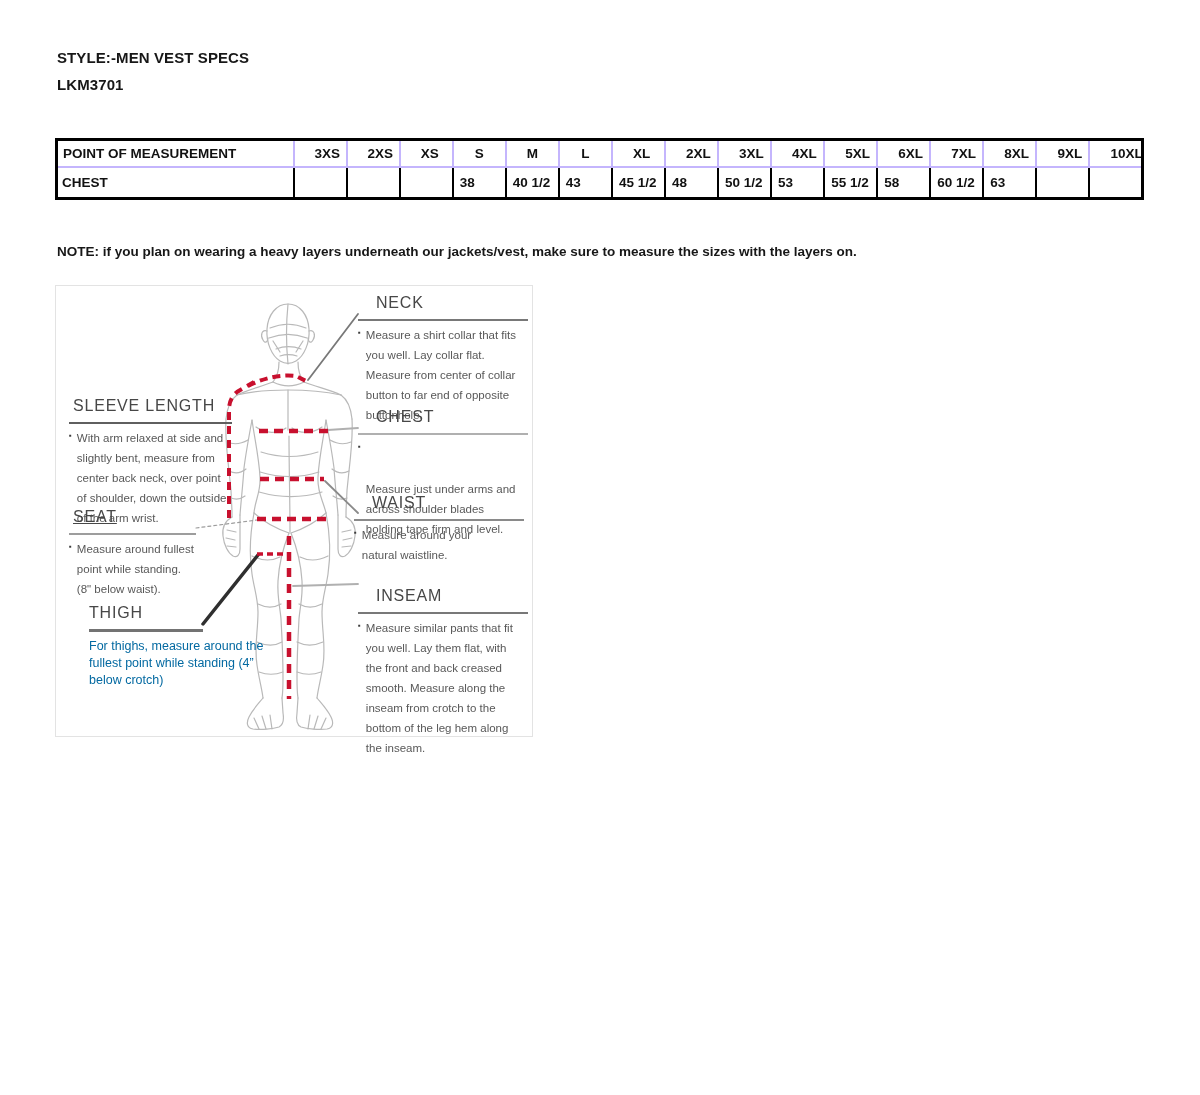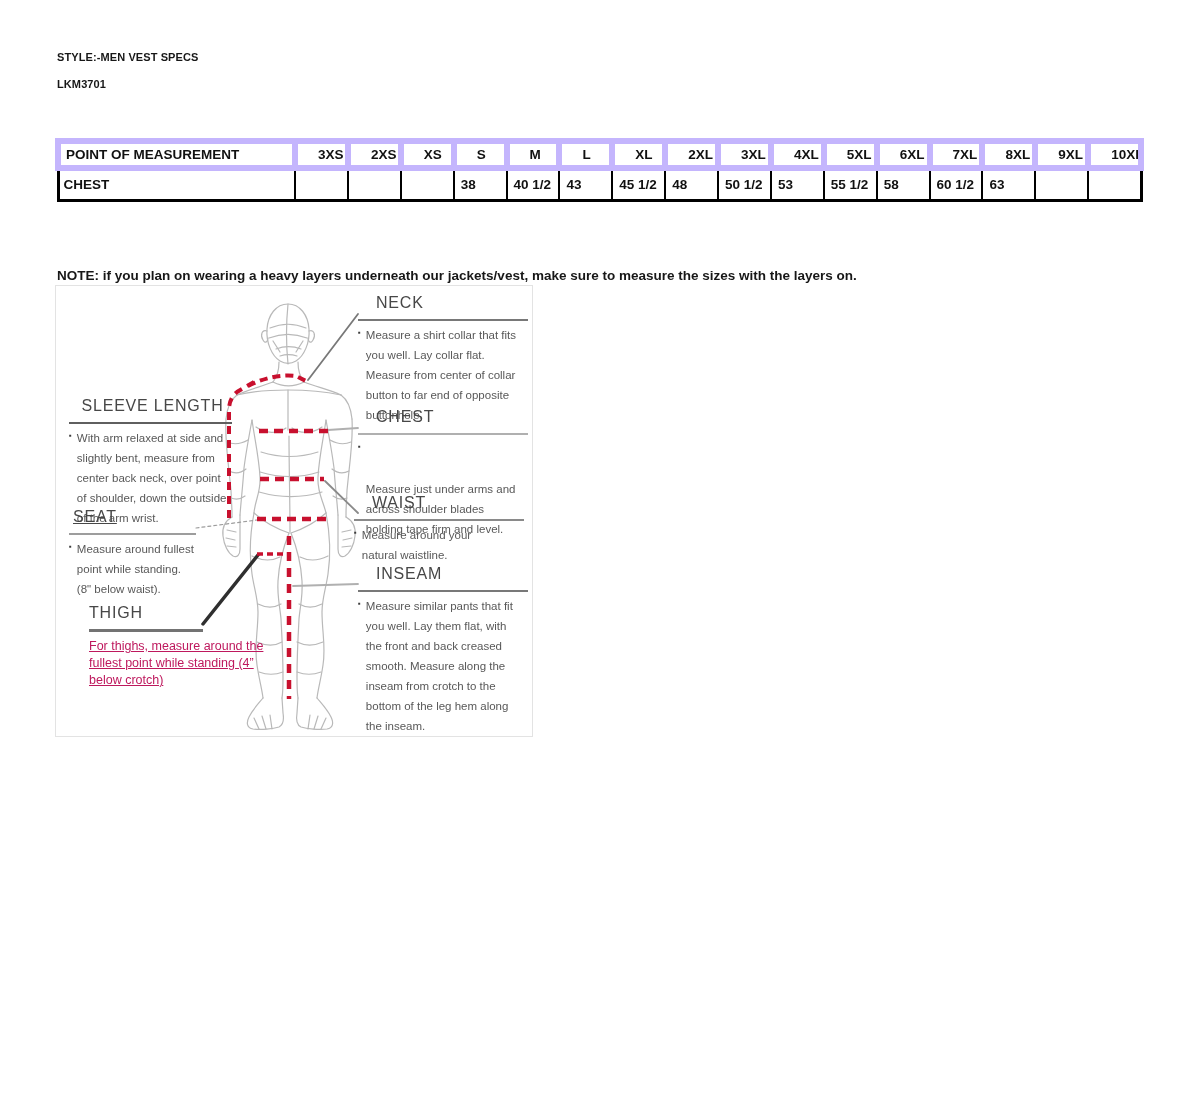--- a/index.html
+++ b/index.html
@@ -2,59 +2,59 @@
 <html style="--measure-red: #c8102e; --figure-gray: #b9b9b9;"><head>
 <meta charset="utf-8">
 <style>
   * { margin:0; padding:0; box-sizing:border-box; }
   html,body { background:#ffffff; }
   body { font-family:"Liberation Sans", sans-serif; color:#1a1a1a; }
   .page { position:relative; width:1200px; height:1095px; background:#fff; overflow:hidden; }
 
   
   .title-block { position:absolute; left:57px; top:44px; }
-  .title-line { font-size:11px; font-weight:bold; color:#171717; line-height:27px; letter-spacing:0.1px; }
+  .title-line { font-size:15px; font-weight:bold; color:#171717; line-height:27px; letter-spacing:0.1px; }
 
   
   .size-table-wrap { position:absolute; left:55px; top:138px; width:1089px; }
   table.size-table { border-collapse:collapse; width:100%; table-layout:fixed; }
   table.size-table th, table.size-table td {
     font-size:13.5px; font-weight:bold; color:#111;
     overflow:hidden; white-space:nowrap;
   }
-  table.size-table th { border:6px solid #c4b5fd; height:27px; text-align:center; padding:1px 20px; }
+  table.size-table th { border:2px solid #c4b5fd; height:27px; text-align:center; padding:1px 20px; }
   table.size-table td { border:2px solid #000; height:32px; text-align:left; padding:1px 1px 1px 6px; }
   table.size-table th.pom { text-align:left; padding-left:5px; width:237px; }
   table.size-table td.pom { padding-left:4px; }
   table.size-table { border:3px solid #000; }
 
   
-  .note-line { position:absolute; left:57px; top:268px; font-size:13.5px; font-weight:bold; color:#171717; }
+  .note-line { position:absolute; left:57px; top:244px; font-size:13.5px; font-weight:bold; color:#171717; }
 
   
   .diagram { position:absolute; left:55px; top:285px; width:478px; height:452px; border:1px solid #e3e3e3; background:#fff; }
   .diagram svg { position:absolute; left:0; top:0; }
 
   .dsection { position:absolute; }
   .dheading {
     font-size:16px; font-weight:400; color:#474747; letter-spacing:0.8px;
     line-height:17px; padding-bottom:8px; border-bottom:2px solid #8a8a8a;
   }
   .u-neck   { border-bottom-color:#787878; }
   .u-chest  { border-bottom-color:#b0b0b0; }
   .u-waist  { border-bottom-color:#8a8a8a; }
-  .u-inseam { border-bottom-color:#787878; }
-  .u-sleeve { border-bottom-color:#5f5f5f;text-align:center; }
+  .u-inseam { border-bottom-color:#787878;margin-top:22px; }
+  .u-sleeve { border-bottom-color:#5f5f5f; }
   .u-seat   { border-bottom-color:#9d9d9d;text-decoration:underline; }
   .u-thigh  { border-bottom:3px solid #737373; }
 
   .dpara { display:flex; margin-top:4px; }
   .bullet { font-size:8px; color:#3c3c3c; line-height:14px; margin:1px 5px 0 0; flex:0 0 auto; }
   .dtext { font-size:11.5px; line-height:20px; color:#585858; }
-  .thigh-text { font-size:12.5px; line-height:17px; color:#be185d; margin-top:6px;text-decoration:underline; }
+  .thigh-text { font-size:12.5px; line-height:17px; color:#0369a1; margin-top:6px; }
 
   
   .pad18 .dheading { padding-left:18px; }
   .pad4  .dheading { padding-left:4px; }
 
   .sec-neck   { left:302px; top:8px;   width:170px; }
   .sec-chest  { left:302px; top:122px; width:170px; }
   .sec-waist  { left:298px; top:208px; width:170px; }
   .sec-inseam { left:302px; top:279px; width:170px; }
   .sec-sleeve { left:13px;  top:111px; width:163px; }

